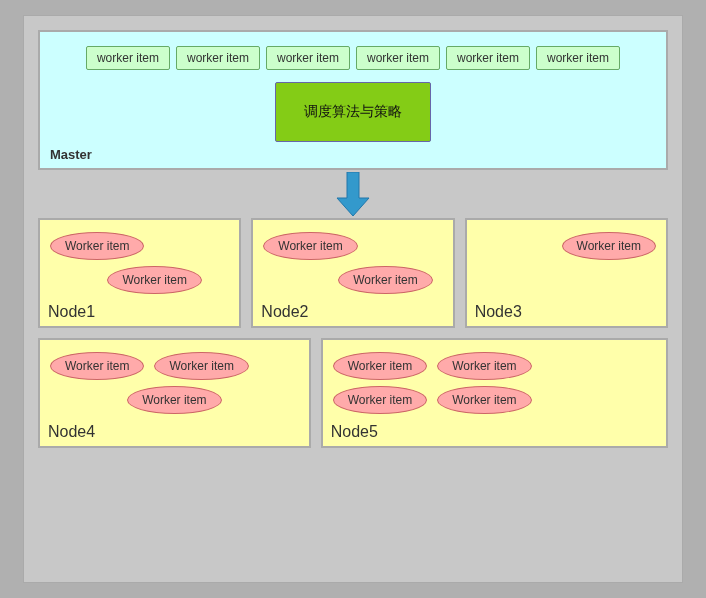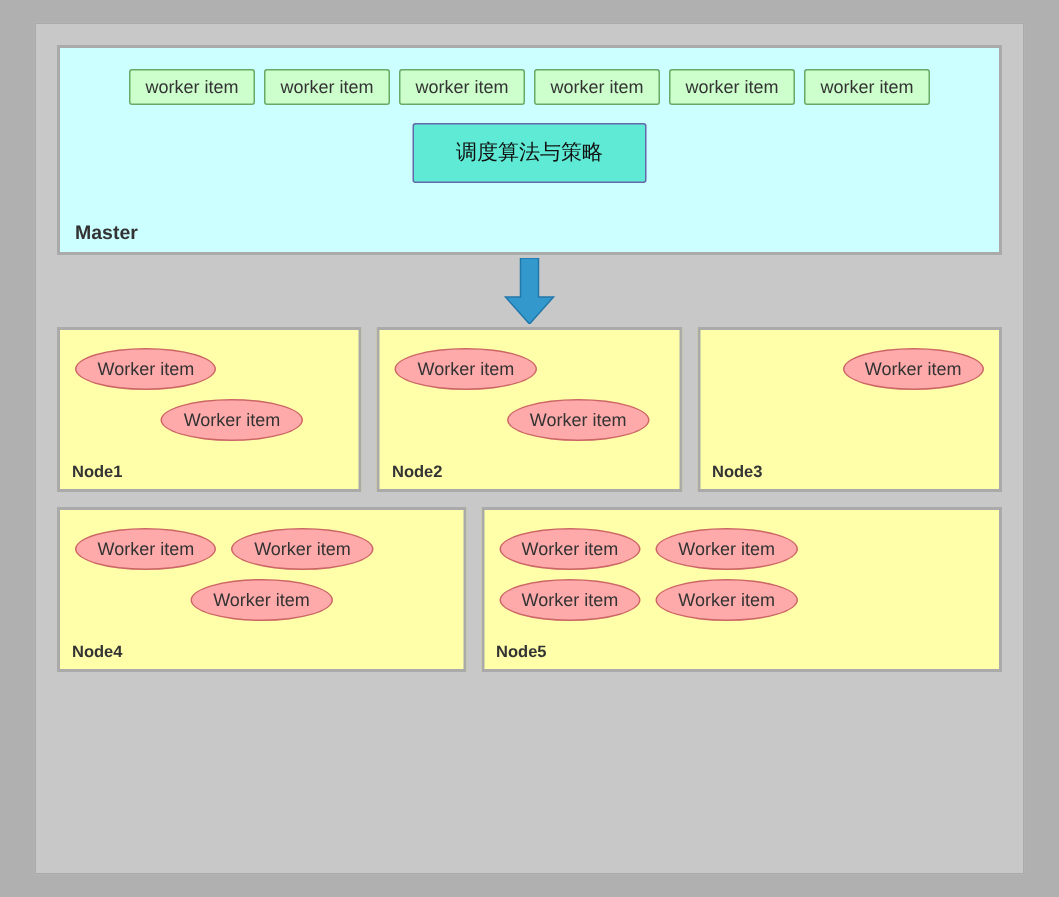--- a/index.html
+++ b/index.html
@@ -52,23 +52,23 @@
     }
     .worker-item-tag {
       background: #ccffcc;
       border: 1px solid #66aa66;
       padding: 4px 10px;
       font-size: 12px;
       color: #333;
       border-radius: 2px;
     }
     .scheduler-box {
-      background: #5eead4;
+      background: #84cc16;
       border: 1px solid #6666aa;
-      padding: 10px 28px;
+      padding: 20px 28px;
       font-size: 14px;
       color: #111;
       border-radius: 2px;
     }
     
     .arrow-section {
       display: flex;
       justify-content: center;
       align-items: center;
       height: 48px;
@@ -97,23 +97,22 @@
       gap: 8px;
     }
     .node-box.small {
       flex: 1;
       min-height: 110px;
     }
     .node-label {
       position: absolute;
       bottom: 5px;
       left: 8px;
-      font-size: 11px;
-      color: #333;
-      font-weight: bold;
+      font-size: 16px;
+      color: #333;
     }
     .node-items-area {
       display: flex;
       flex-direction: column;
       gap: 6px;
       align-items: flex-start;
     }
     .node-items-row-flex {
       display: flex;
       flex-direction: row;

